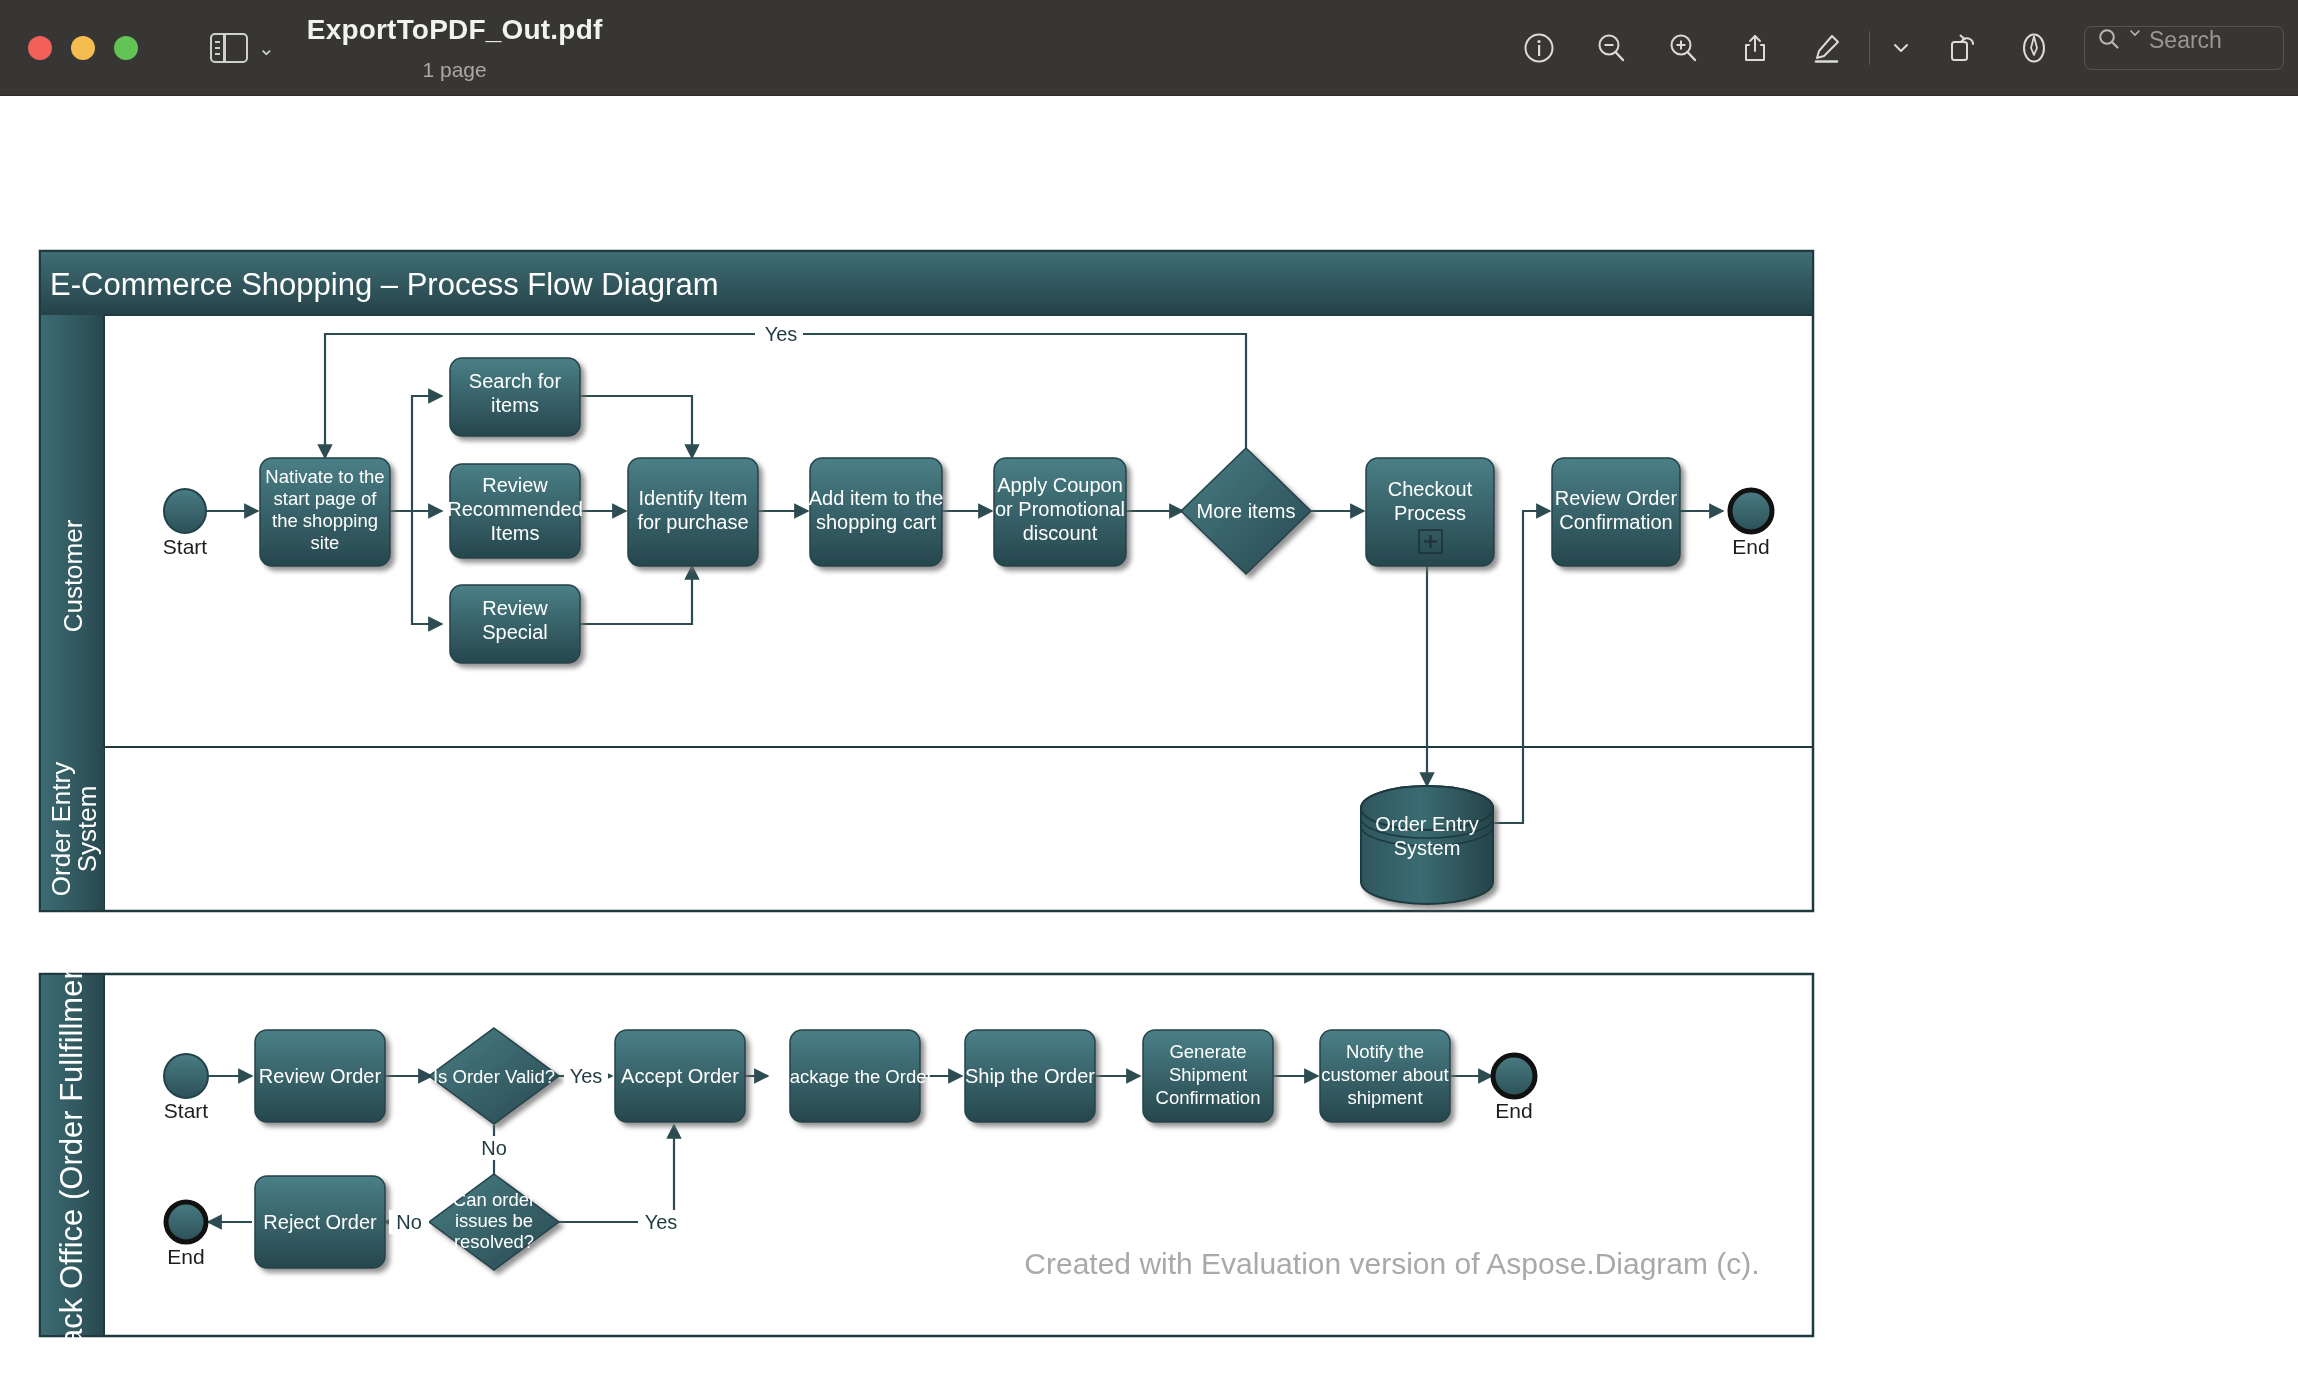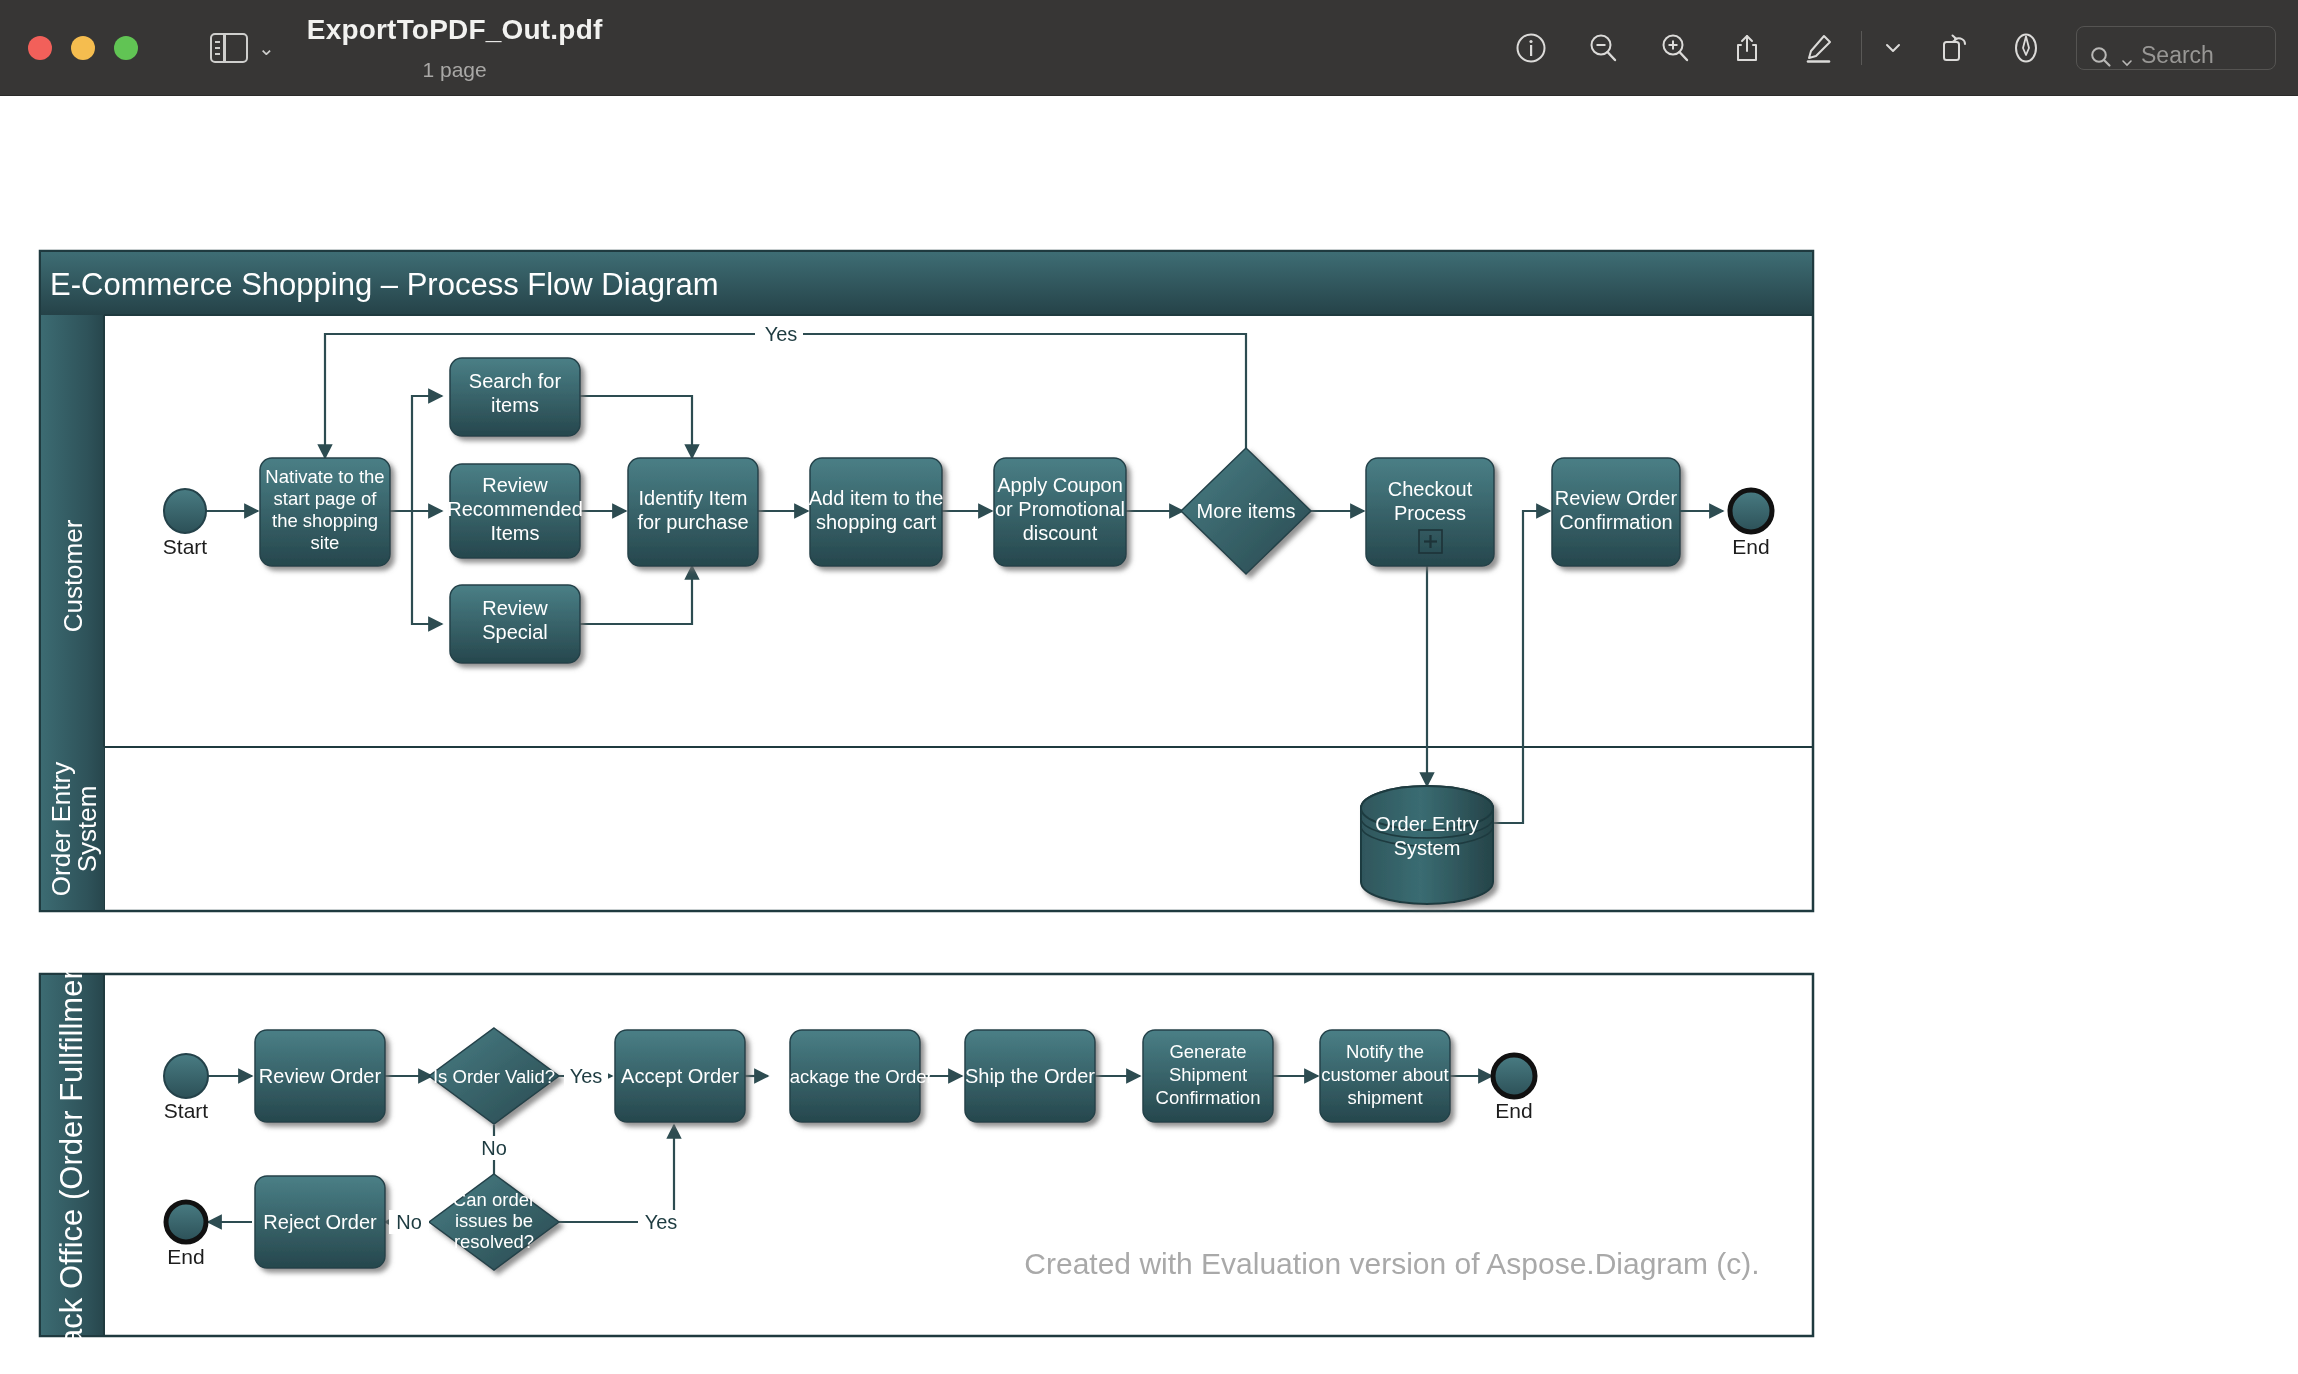--- a/index.html
+++ b/index.html
@@ -31,21 +31,21 @@
   #doc-title-wrap { margin-left:32px; display:flex; flex-direction:column; justify-content:center;align-items:center; }
   #doc-title { color:#f2f2f0; font-size:28px; font-weight:bold; letter-spacing:.2px; }
   #doc-sub { color:#a9a8a6; font-size:21px; margin-top:12px; }
 
   #tb-right { position:absolute; right:0; top:0; height:96px; display:flex; align-items:center; gap:0; padding-right:10px; }
   .tbtn { width:72px; height:96px; display:flex; align-items:center; justify-content:center; cursor:default; }
   .tbtn svg { display:block; }
   .tb-sep { width:1px; height:34px; background:#5a5957; margin:0 6px; }
   #searchbox {
     width:200px; height:44px; border:1px solid #555452; border-radius:8px;
-    display:flex; align-items:flex-end; gap:8px; padding:0 12px; margin-left:14px; margin-right:12px;
+    display:flex; align-items:flex-start; gap:8px; padding:0 12px; margin-left:14px; margin-right:4px;
   }
   #search-ph { color:#989795; font-size:23px; }
 
   
   #canvas { position:absolute; top:96px; left:0; right:0; bottom:0; background:#ffffff; overflow:hidden;padding-left:6px; }
 
   #page-shadow { position:absolute; left:0; top:0; width:2298px; height:1278px; background:#fff; }
 
   svg#flow { position:absolute; left:0; top:0; }
 

